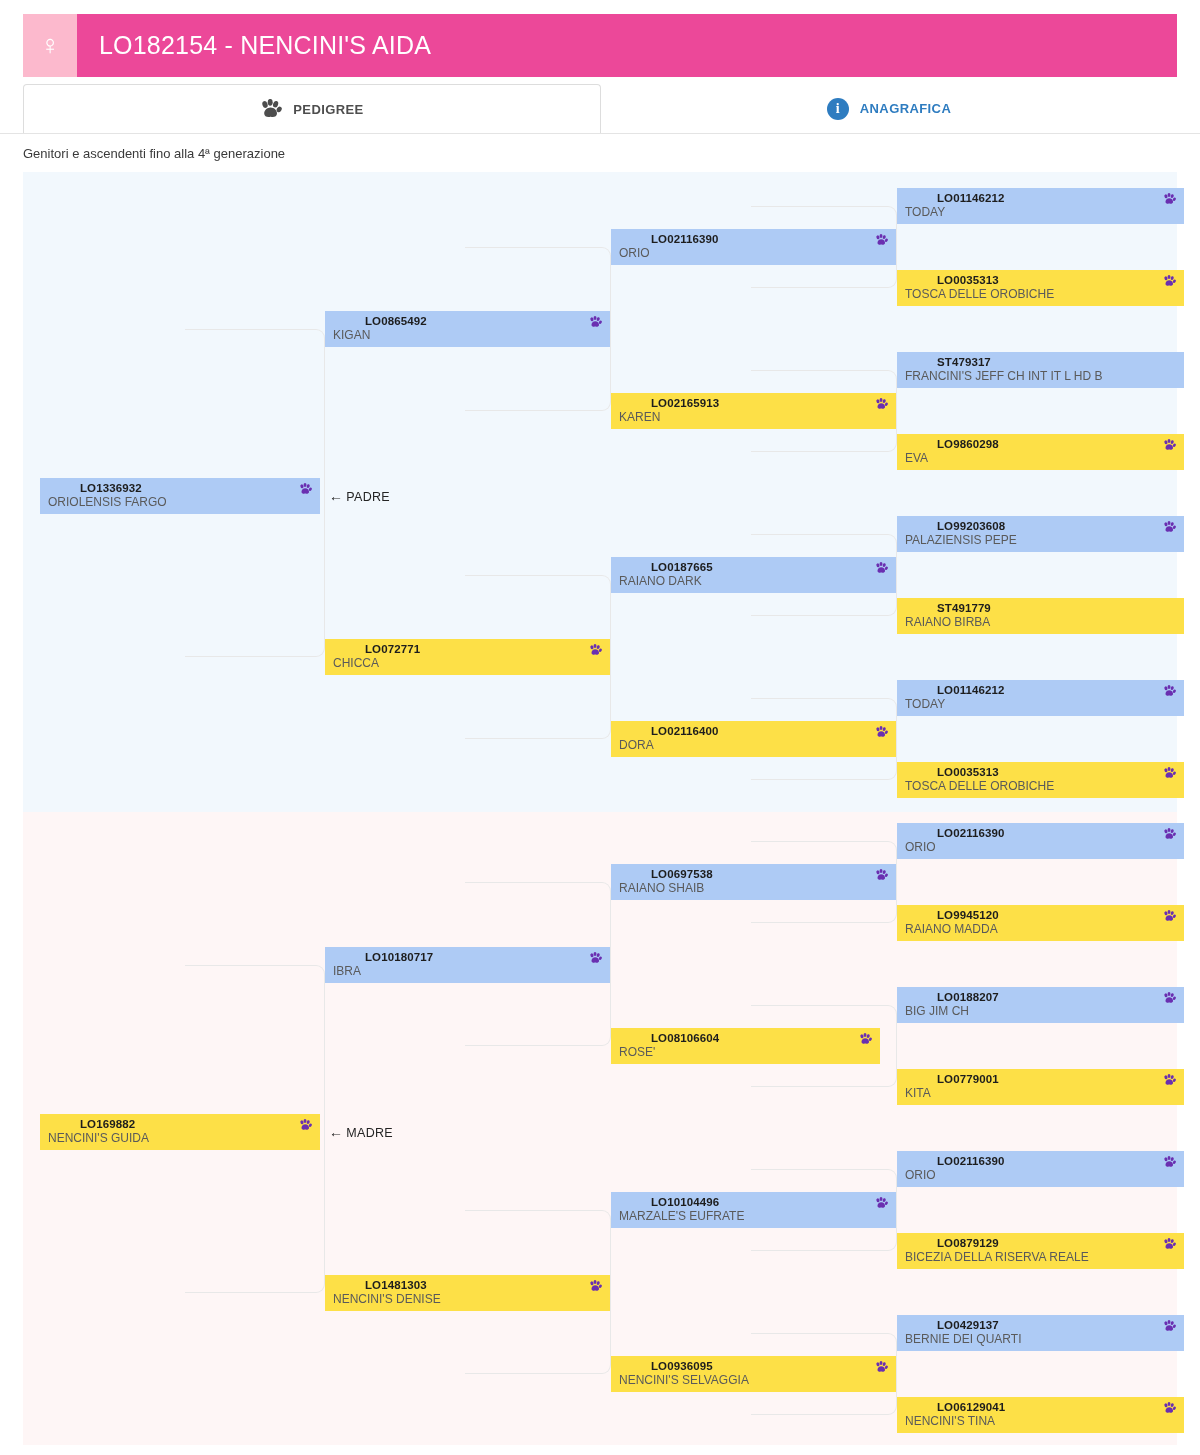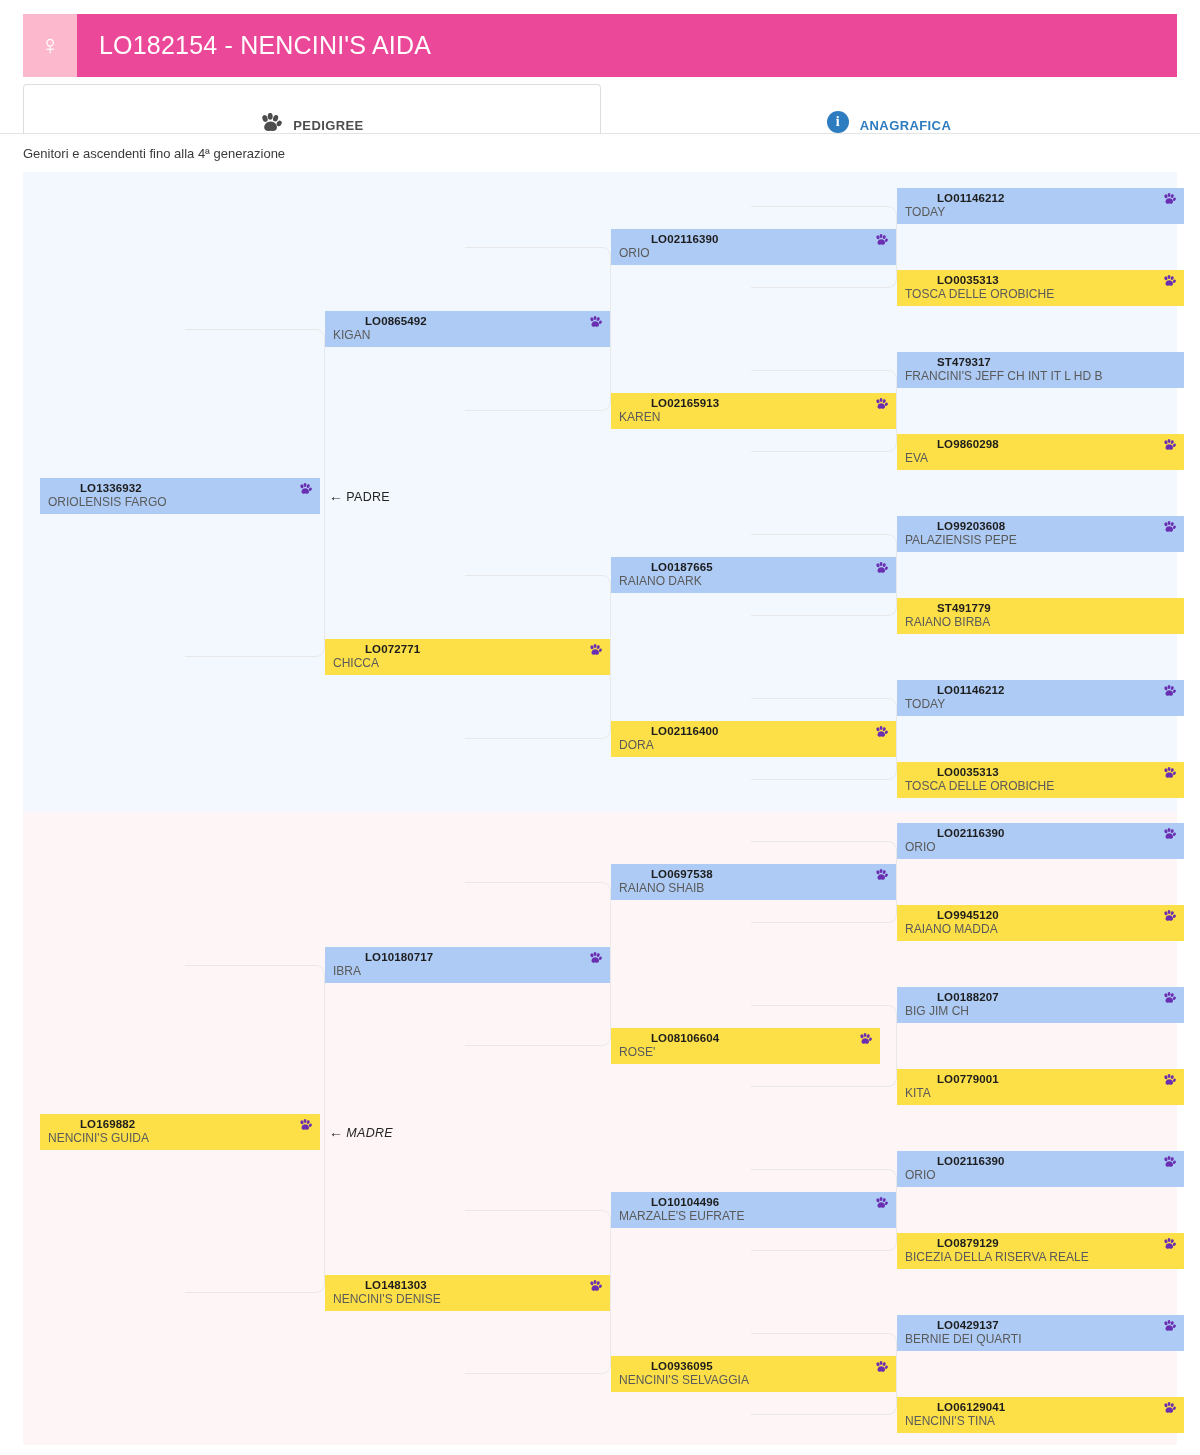--- a/index.html
+++ b/index.html
@@ -50,21 +50,21 @@
   
   .tabs {
     position: absolute;
     left: 23px; top: 84px;
     width: 1154px; height: 50px;
     display: flex;
   }
   .tab {
     flex: 1;
     display: flex;
-    align-items: flex-end;
+    align-items: center;
     justify-content: center;
     gap: 11px;
     cursor: pointer;
     font-size: 13px;
     font-weight: bold;
     letter-spacing: 0.4px;
   }
   .tab-pedigree {
     background: #ffffff;
     border: 1px solid #dddddd;
@@ -587,16 +587,16 @@
         <span class="paw">
           <svg width="13" height="12" viewBox="0 0 22 20" aria-hidden="true">
             <ellipse cx="5" cy="5.5" rx="2.6" ry="3.4" fill="#6a2fb0" transform="rotate(-18 5 5.5)"></ellipse>
             <ellipse cx="10.2" cy="3.3" rx="2.5" ry="3.4" fill="#6a2fb0"></ellipse>
             <ellipse cx="15.6" cy="5.2" rx="2.5" ry="3.3" fill="#6a2fb0" transform="rotate(18 15.6 5.2)"></ellipse>
             <ellipse cx="19.2" cy="10.4" rx="2.3" ry="3" fill="#6a2fb0" transform="rotate(34 19.2 10.4)"></ellipse>
             <path d="M10.6 8.6c3.6 0 6.4 3 6.4 5.9 0 2.4-2 3.6-4.3 3.6-1.1 0-1.5-.4-2.1-.4s-1 .4-2.1.4c-2.3 0-4.3-1.2-4.3-3.6 0-2.9 2.8-5.9 6.4-5.9z" fill="#6a2fb0"></path>
           </svg>
         </span>
       </div>
-      <div class="plabel" style="left: 329px; top: 1124px; font-style: italic;"><span class="arrow">←</span><span>MADRE</span></div>
+      <div class="plabel" style="left: 329px; top: 1124px;"><span class="arrow">←</span><span>MADRE</span></div>
     </div>
 
 </div>
 
 </body></html>

